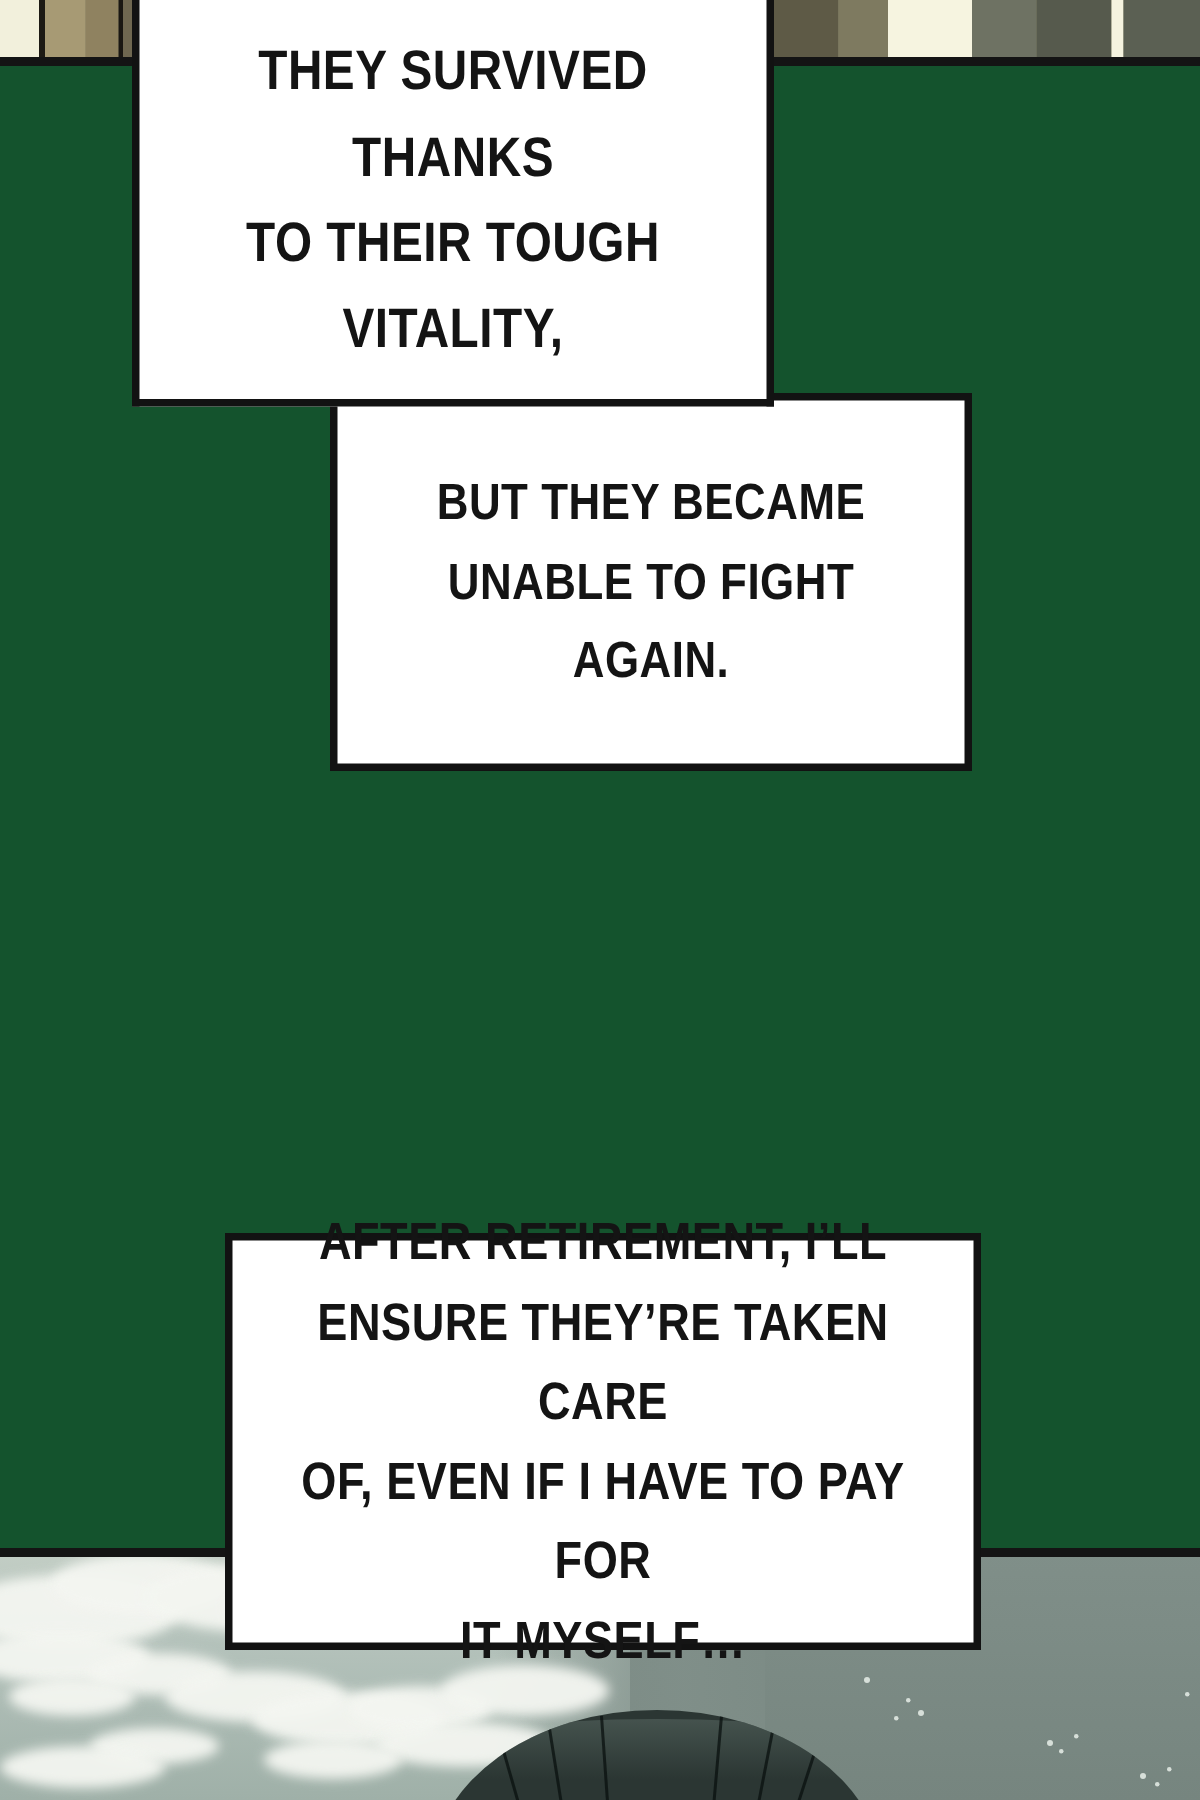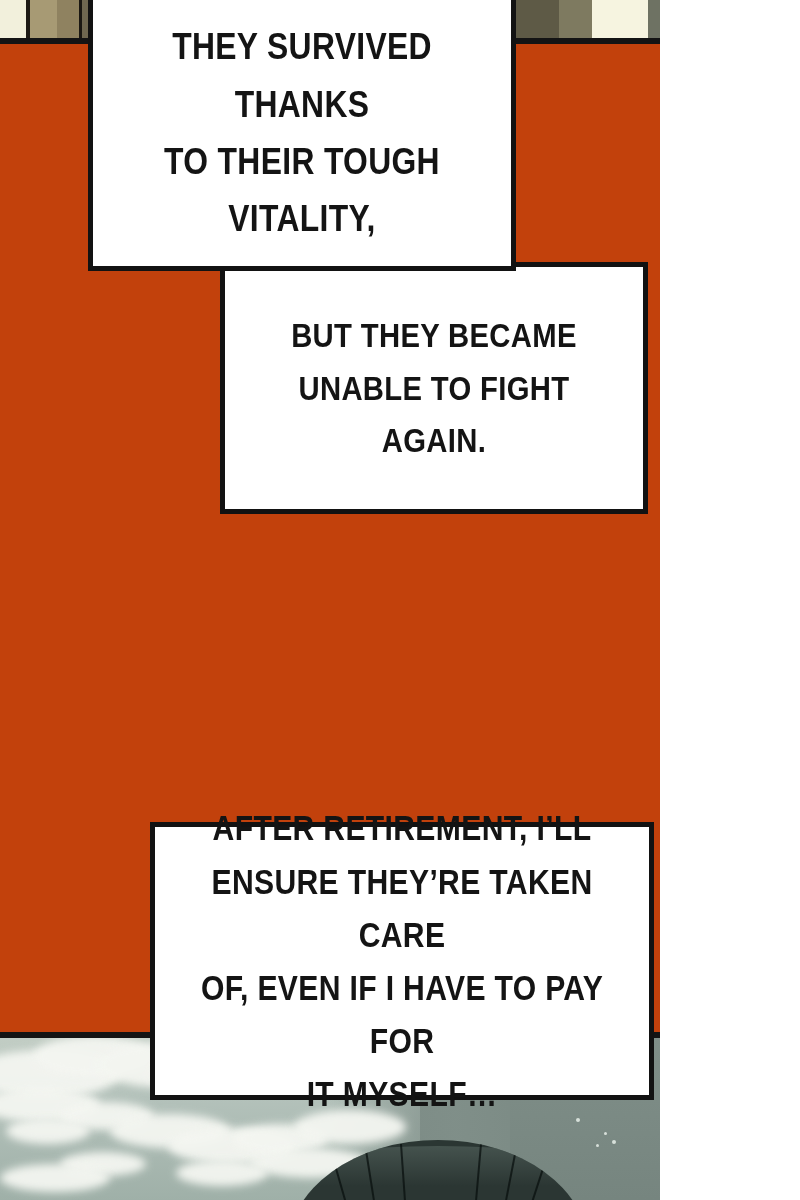--- a/index.html
+++ b/index.html
@@ -6,24 +6,24 @@
     margin: 0;
     padding: 0;
     background: #ffffff;
   }
   body {
     font-family: "Liberation Sans", sans-serif;
   }
 
   #page {
     position: relative;
-    width: 660px;
+    width: 800px;
     height: 1200px;
     overflow: hidden;
-    background: #c2410c;
+    background: #14532d;
   }
 
   
   .top-panel {
     position: absolute;
     left: 0;
     top: 0;
     width: 800px;
     height: 44px;
     overflow: hidden;

